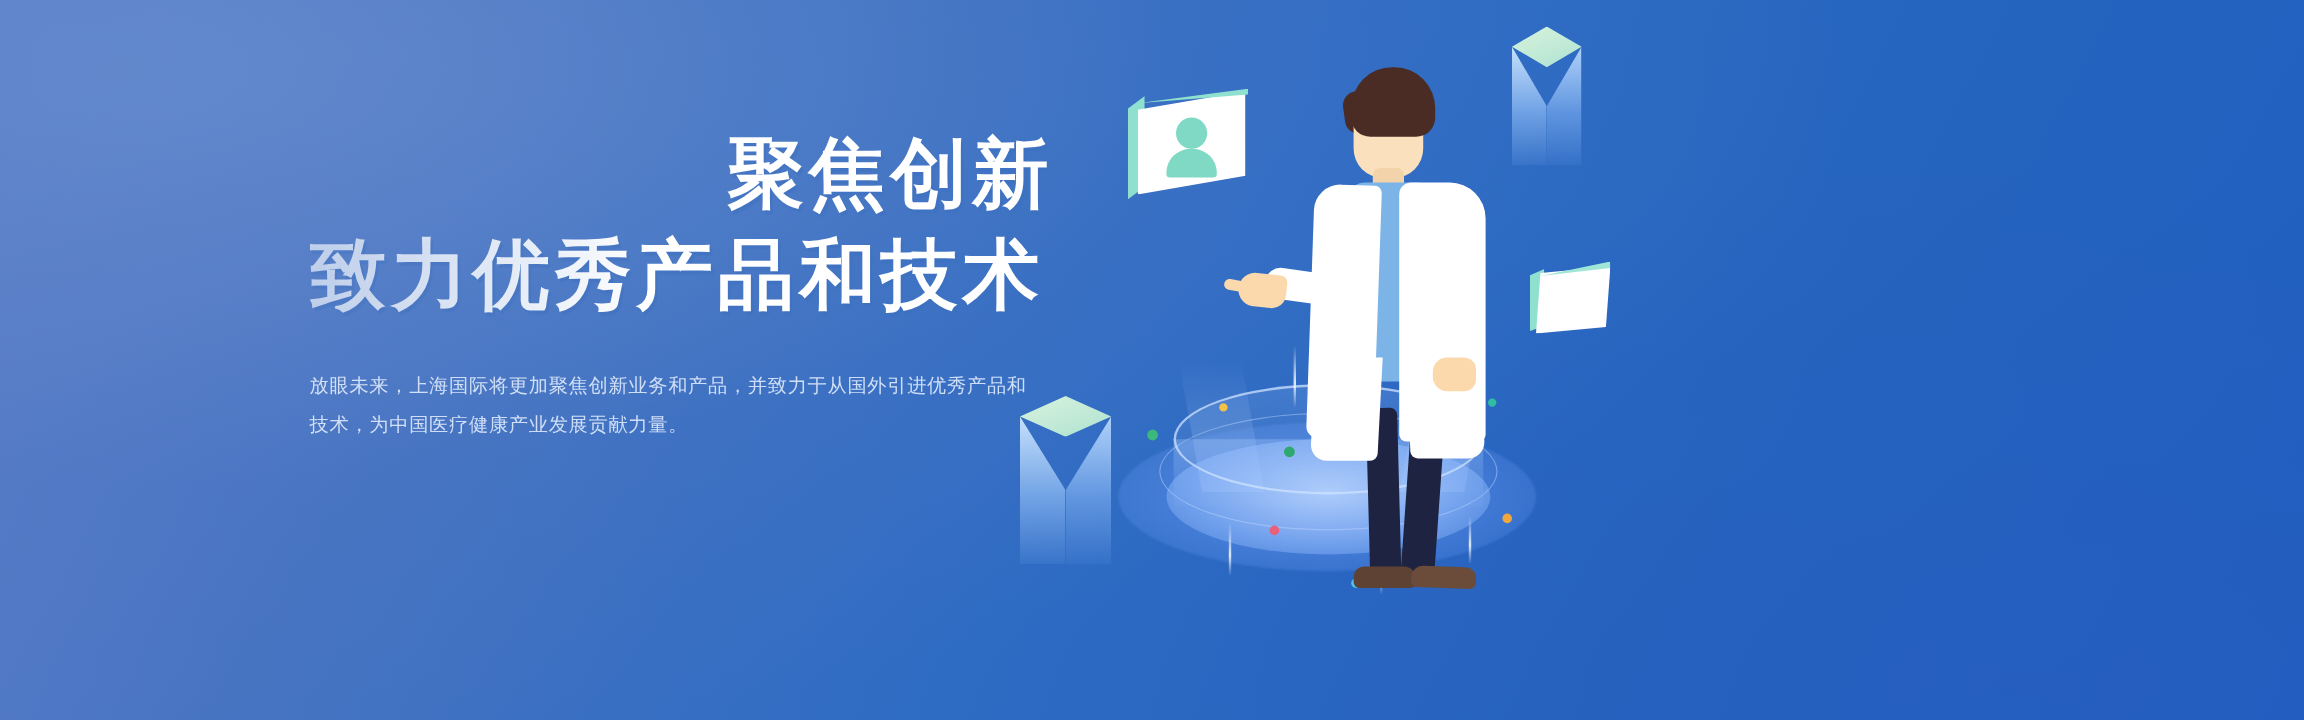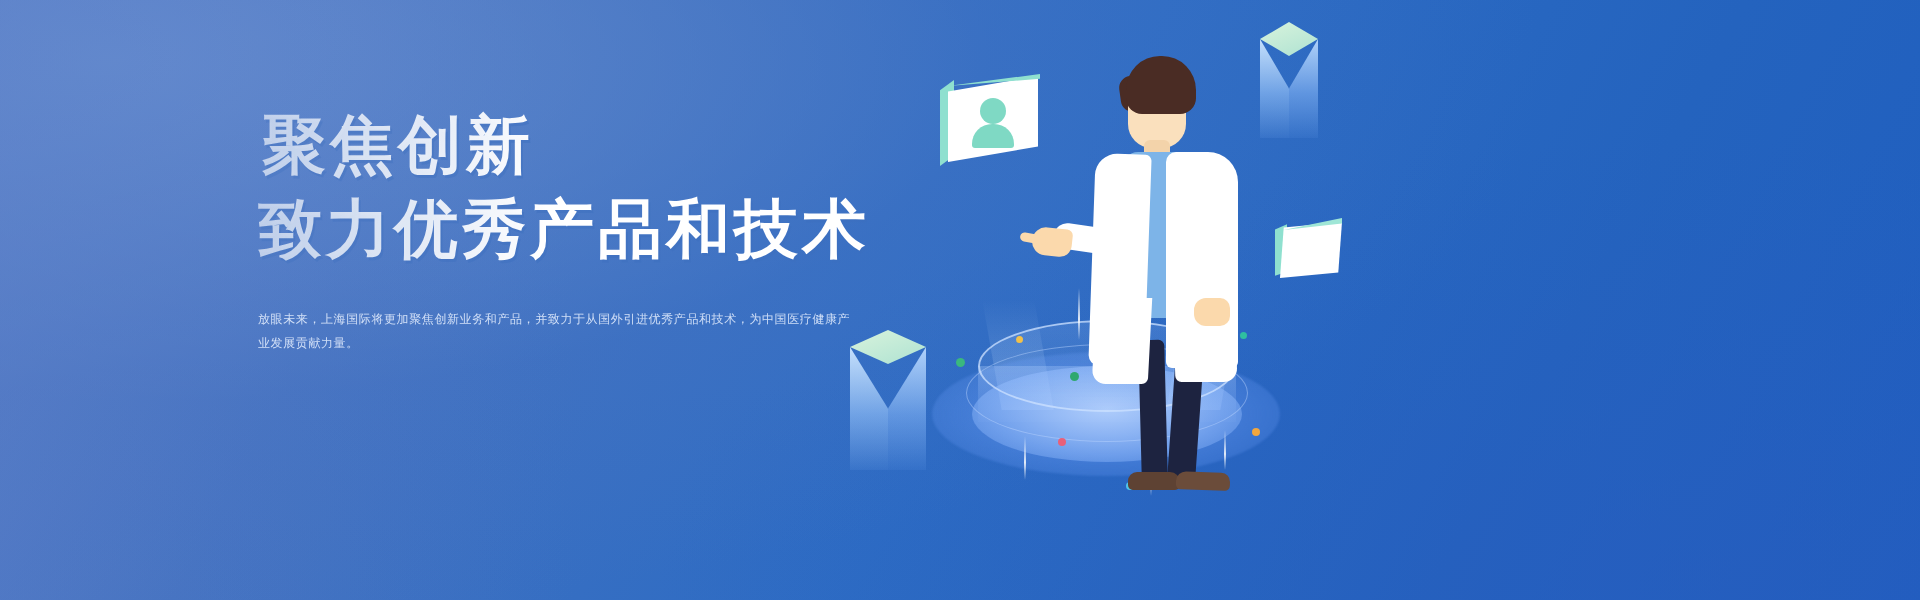--- a/index.html
+++ b/index.html
@@ -39,26 +39,26 @@
     letter-spacing:4px;
     line-height:1.18;
     white-space:nowrap;
     background:linear-gradient(100deg, rgba(255,255,255,0.62) 0%, rgba(255,255,255,0.78) 18%, #ffffff 46%, #ffffff 100%);
     -webkit-background-clip:text;
     background-clip:text;
     color:transparent;
     -webkit-text-fill-color:transparent;
     filter:drop-shadow(2px 3px 0px rgba(60,110,190,0.45));
   }
-  .headline.line1 { margin-left:4px; }
+  .headline.line1 { margin-left:4px;text-align:right; }
   .headline.line2 { margin-top:8px;text-decoration:underline; }
 
   .desc {
     margin-top:40px;
-    font-size:12px;
+    font-size:16px;
     line-height:2.0;
     letter-spacing:0.6px;
     color:rgba(230,240,255,0.86);
     width:600px;
   }
 
   
   .art { position:absolute; left:820px; top:0; width:1100px; height:600px; }
 
   

